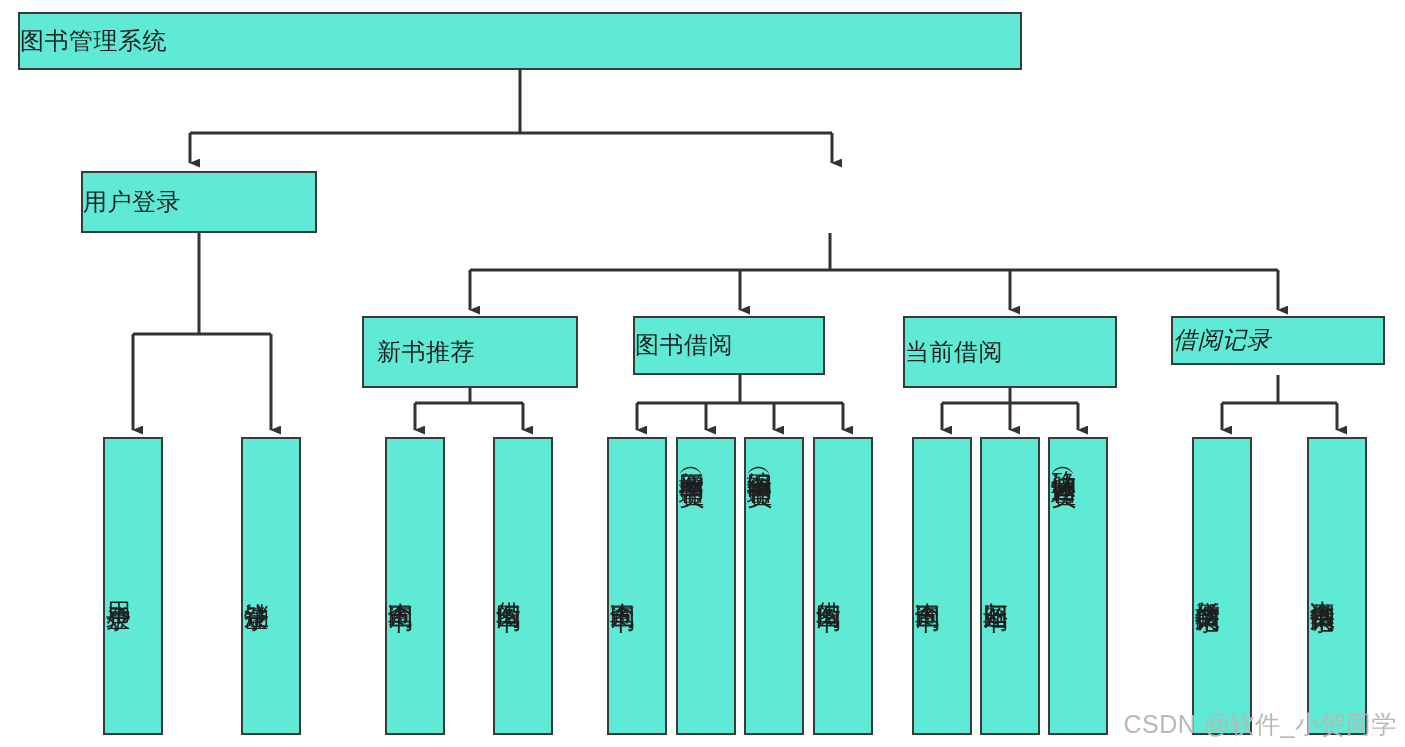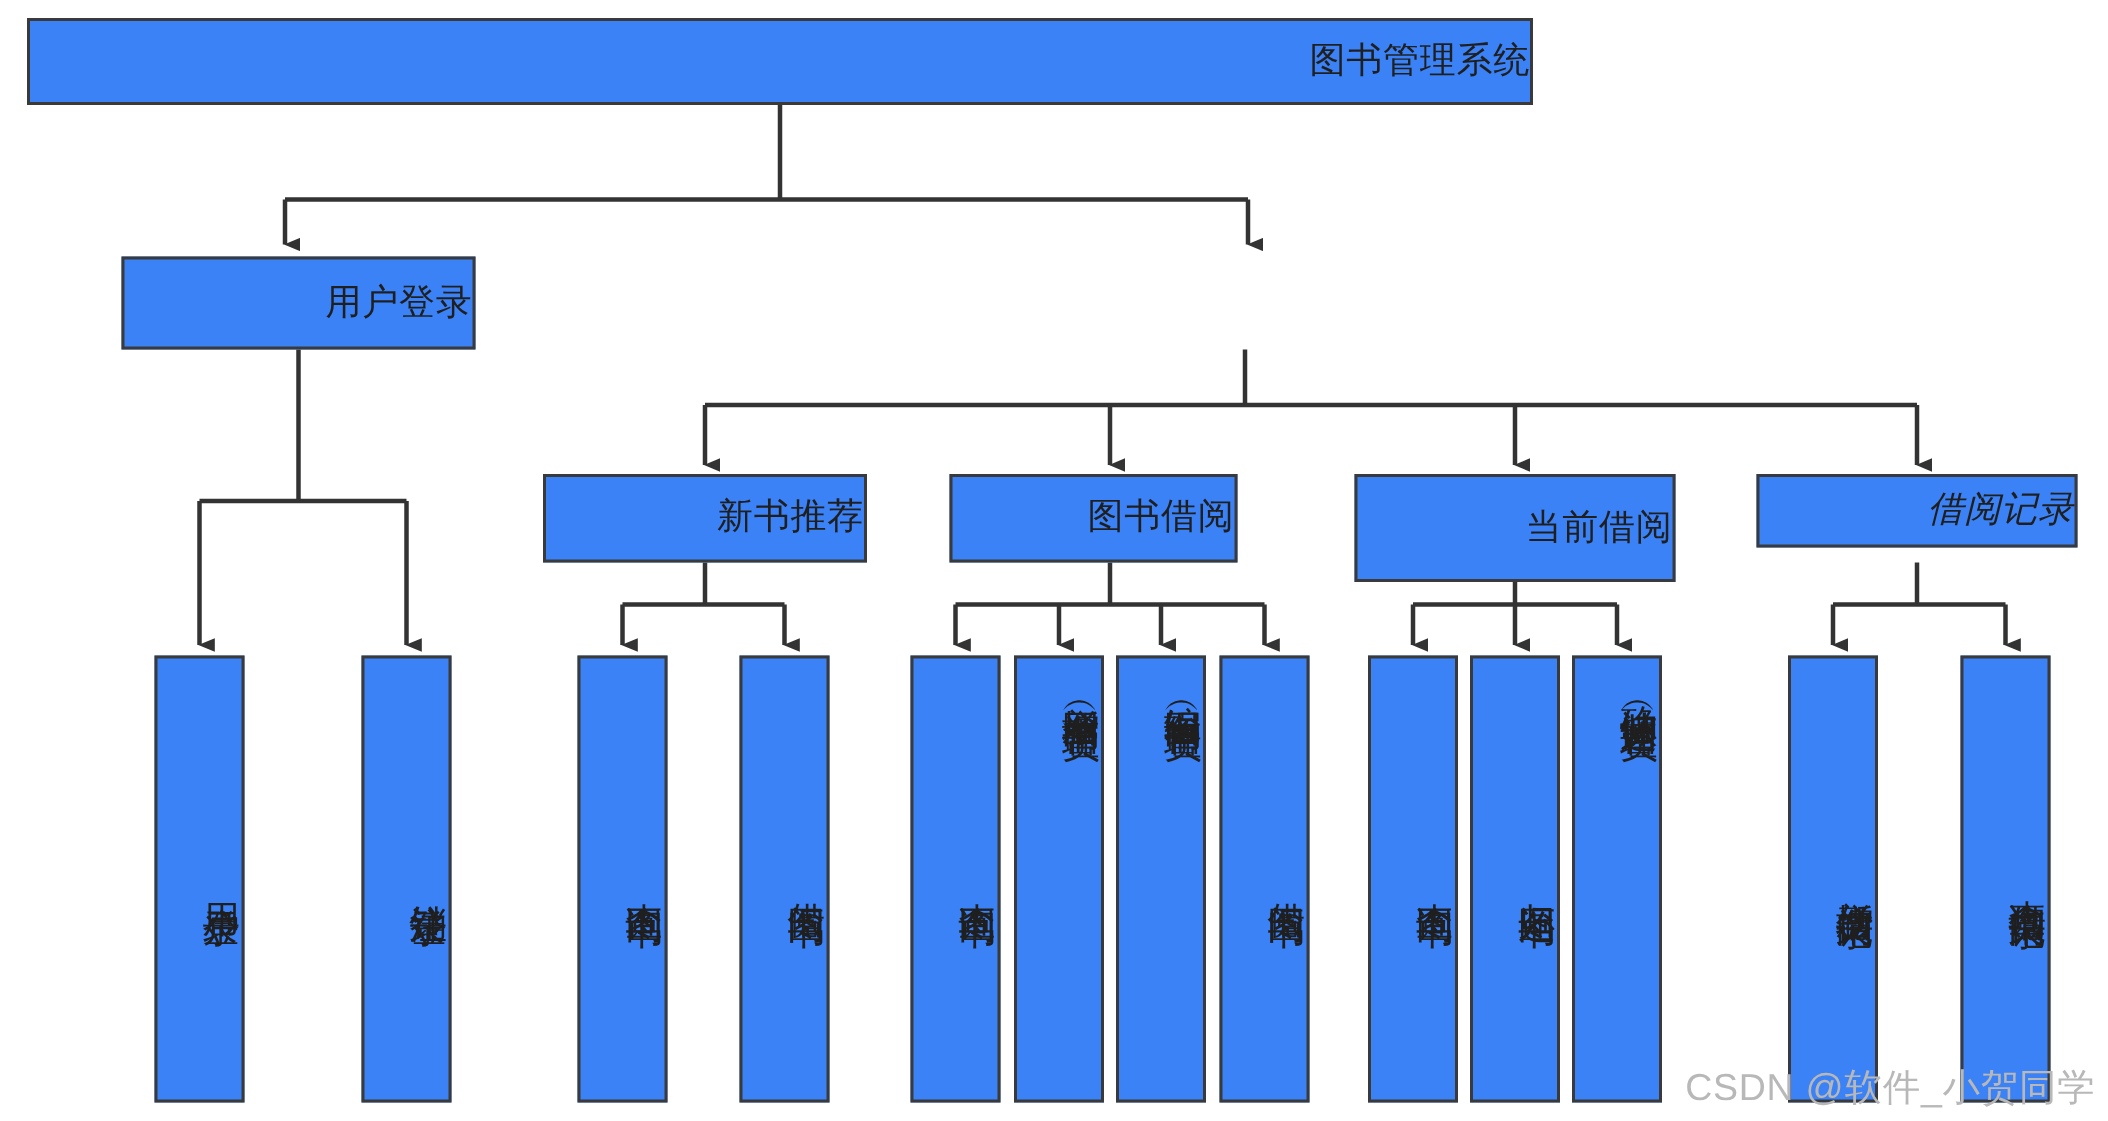--- a/index.html
+++ b/index.html
@@ -23,25 +23,25 @@
     position: absolute;
     left: 0;
     top: 0;
     width: 1405px;
     height: 747px;
     pointer-events: none;
   }
   .node {
     position: absolute;
     box-sizing: border-box;
-    background: #3b82f6;
+    background: #5eead4;
     border: 2.6px solid #3a3a3a;
     display: flex;
     align-items: center;
-    justify-content: flex-end;
+    justify-content: flex-start;
     overflow: hidden;
   }
   .node-label {
     color: #1f1f1f;
     text-align: center;
     line-height: 1.18;
     white-space: nowrap;
   }
   .node.horizontal .node-label {
     font-size: 24px;
@@ -135,21 +135,21 @@
 
   <div class="node root horizontal" style="left:18px; top:12px; width:1004px; height:58px;">
     <span class="node-label">图书管理系统</span>
   </div>
 
   <div class="node horizontal" style="left:81px; top:171px; width:236px; height:62px;">
     <span class="node-label">用户登录</span>
   </div>
 
 
-  <div class="node horizontal" style="left:362px; top:316px; width:216px; height:59px;">
+  <div class="node horizontal" style="left:362px; top:316px; width:216px; height:72px;padding-left:13px;">
     <span class="node-label">新书推荐</span>
   </div>
 
   <div class="node horizontal" style="left:633px; top:316px; width:192px; height:59px;">
     <span class="node-label">图书借阅</span>
   </div>
 
   <div class="node horizontal" style="left:903px; top:316px; width:214px; height:72px;">
     <span class="node-label">当前借阅</span>
   </div>

